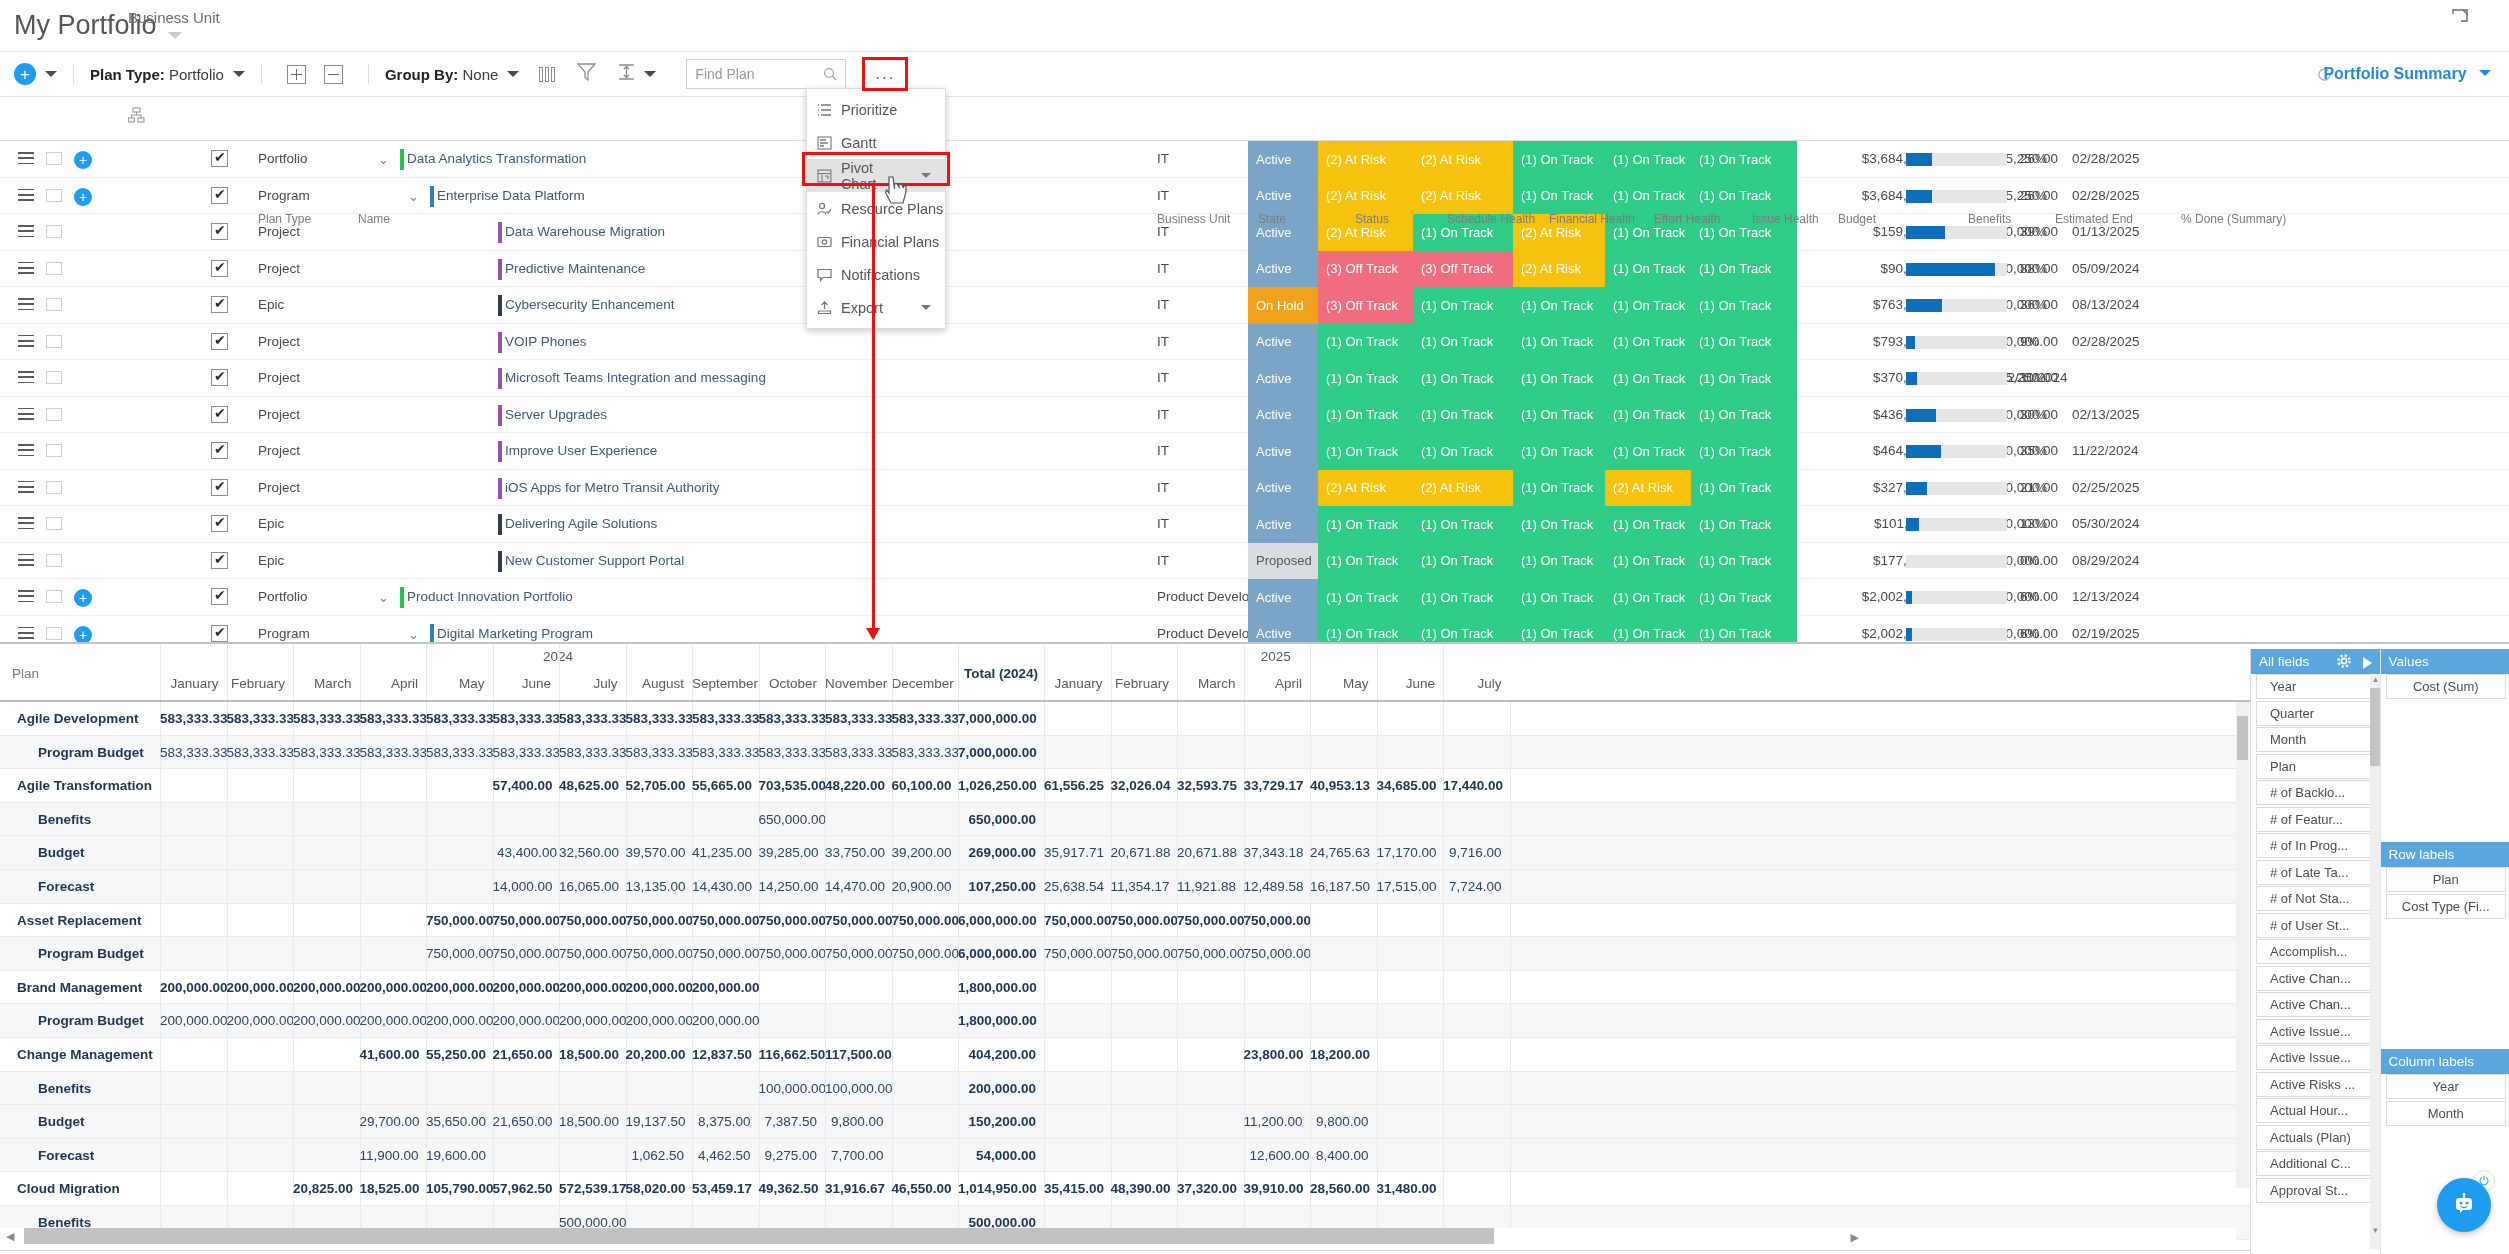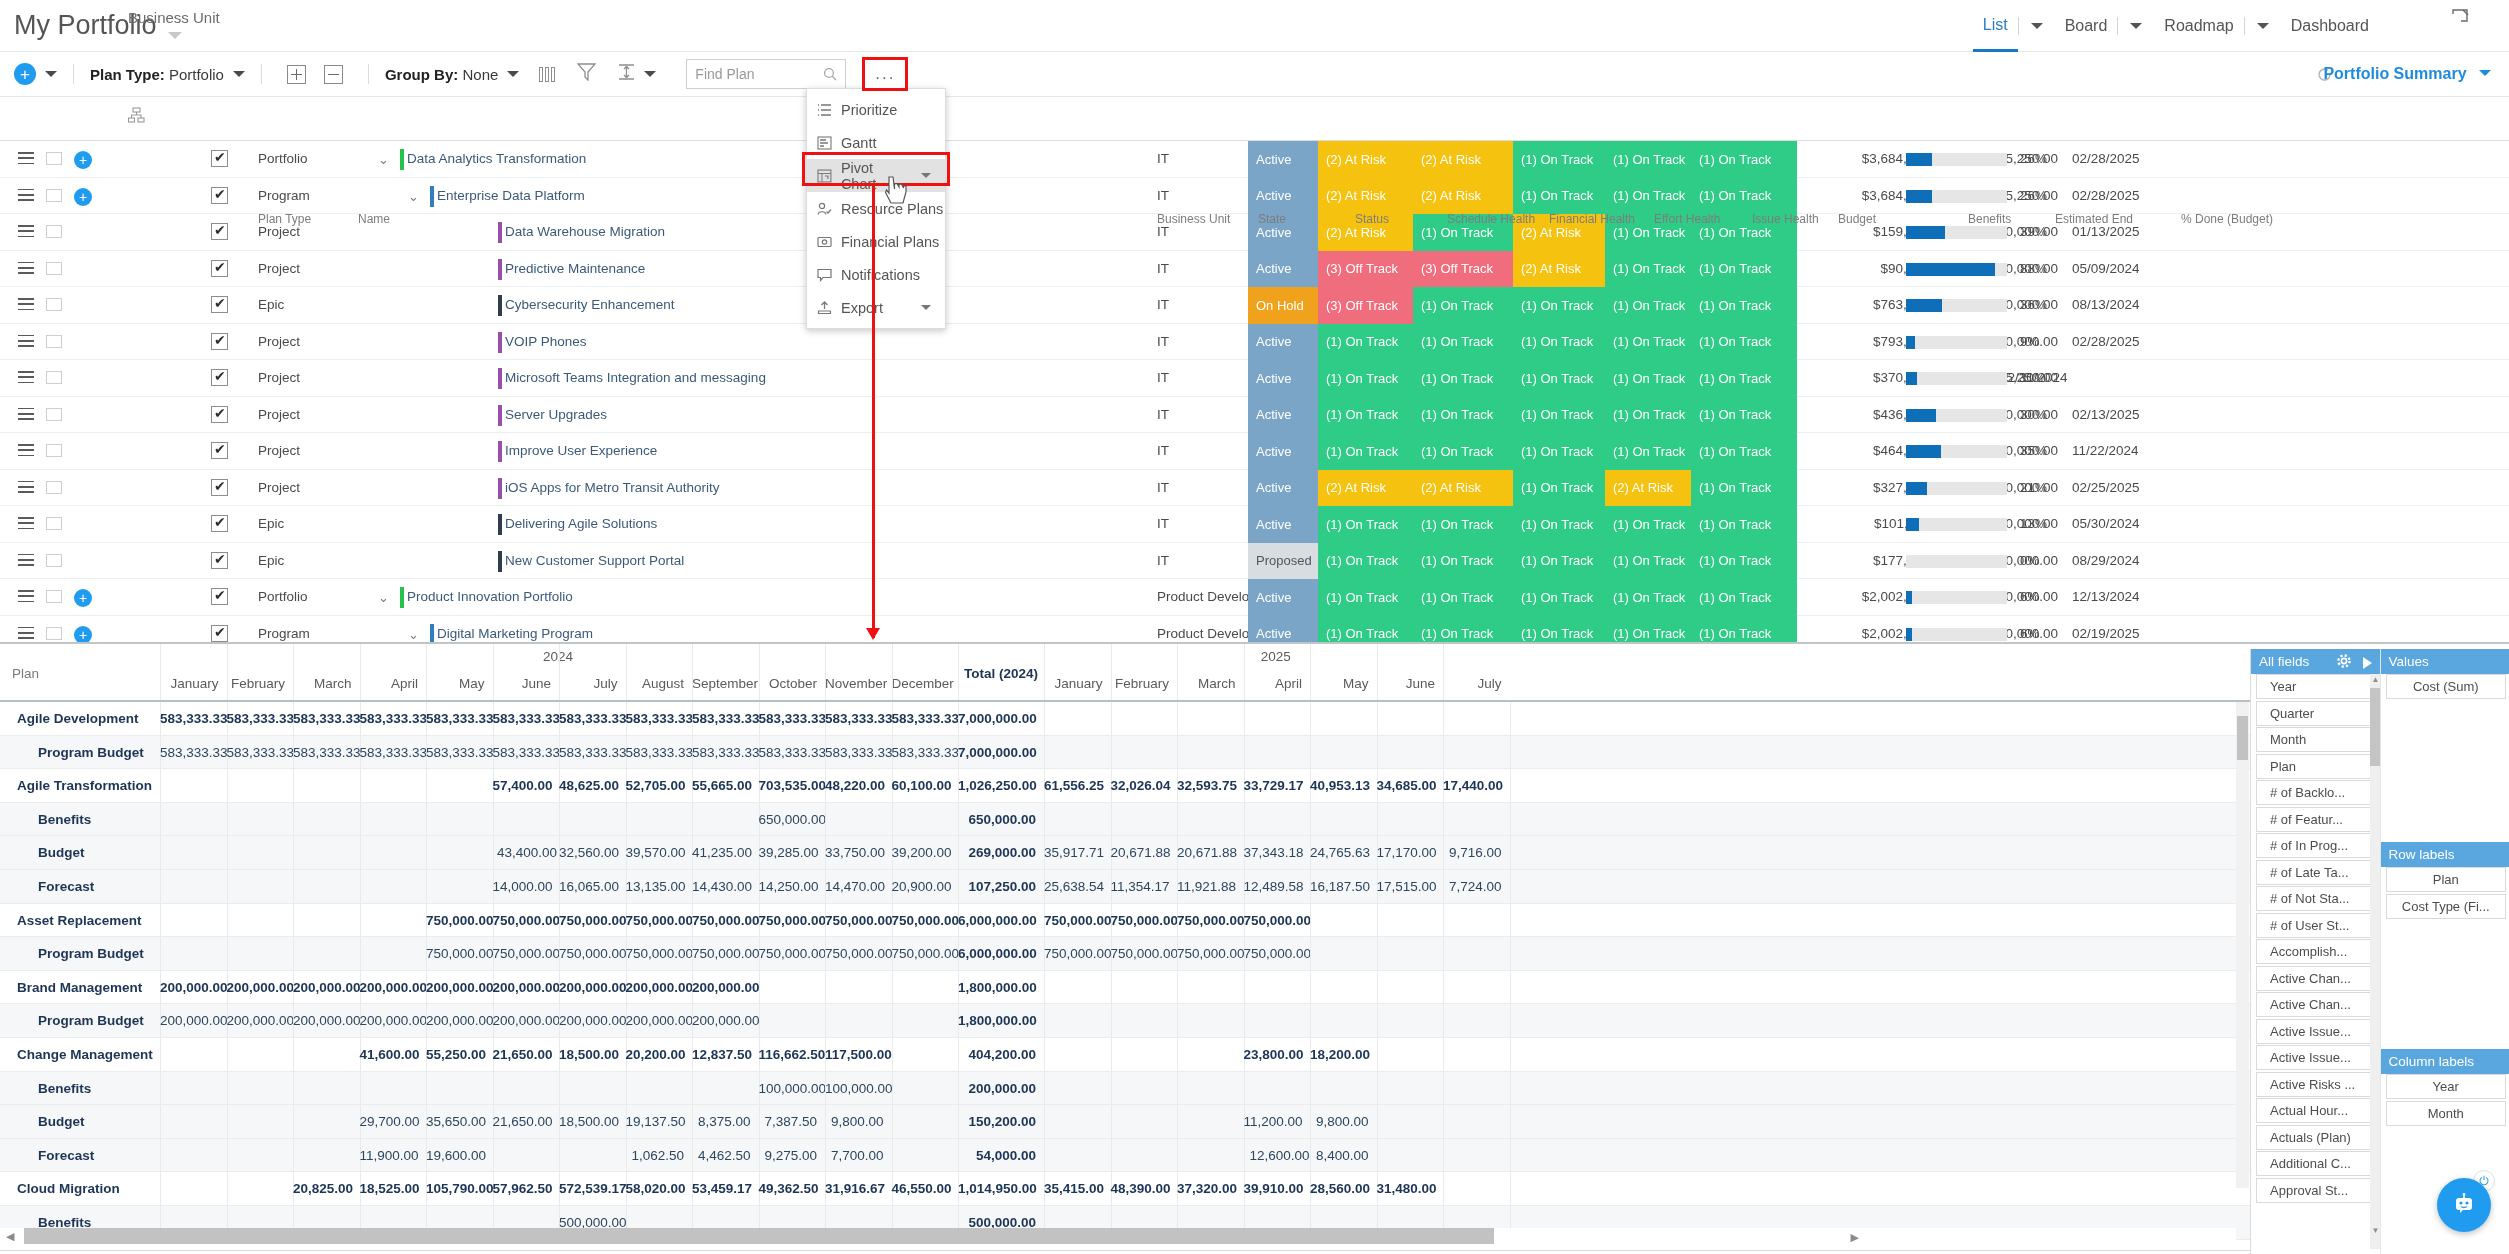--- a/index.html
+++ b/index.html
@@ -126,32 +126,20 @@
   .botline { position:absolute; left:0; bottom:0; width:100%; height:4px; background:#fff; border-top:1px solid #d8d8d8;}
 </style>
 </head>
 <body>
 
 <div class="topbar">
   <div class="portfolio-title">My Portfolio</div>
   <div class="bu-label">Business Unit</div>
   <div class="bu-caret"></div>
 
-  <div class="topnav">
-    <div class="navitem active">List</div>
-    <div class="sep"></div>
-    <div class="caret"></div>
-    <div class="navitem">Board</div>
-    <div class="sep"></div>
-    <div class="caret"></div>
-    <div class="navitem">Roadmap</div>
-    <div class="sep"></div>
-    <div class="caret"></div>
-    <div class="navitem">Dashboard</div>
-  </div>
   <div class="expand-ico">
     <svg width="18" height="18" viewBox="0 0 18 18">
         <path d="M2 6 V2 H16 V13 H10" fill="none" stroke="#6a6a6a" stroke-width="1.4"></path>
         <path d="M12 2 L17 7" stroke="#6a6a6a" stroke-width="1.4" fill="none"></path>
       </svg>
   </div>
 </div>
 
 <div class="toolbar">
   <div class="plus-circ">+</div>
@@ -660,21 +648,21 @@
     <div class="gh" style="left: 1157px; top: 115px;">Business Unit</div>
     <div class="gh" style="left: 1258px; top: 115px;">State</div>
     <div class="gh" style="left: 1355px; top: 115px;">Status</div>
     <div class="gh" style="left: 1447px; top: 115px;">Schedule Health</div>
     <div class="gh" style="left: 1549px; top: 115px;">Financial Health</div>
     <div class="gh" style="left: 1654px; top: 115px;">Effort Health</div>
     <div class="gh" style="left: 1752px; top: 115px;">Issue Health</div>
     <div class="gh" style="left: 1838px; top: 115px;">Budget</div>
     <div class="gh" style="left: 1968px; top: 115px;">Benefits</div>
     <div class="gh" style="left: 2055px; top: 115px;">Estimated End</div>
-    <div class="gh" style="left: 2181px; top: 115px;">% Done (Budget)</div>
+    <div class="gh" style="left: 2181px; top: 115px;">% Done (Summary)</div>
   </div>
 
 <div class="pivot">
   <div class="pv-head">
     <div class="pv-plan">Plan</div>
     <div id="pivot-head-cells">
         <div class="pv-yr" style="left: 543px;">2024</div>
         <div class="pv-mo" style="left: 160px; width: 58.5px;">January</div>
         <div class="pv-mo" style="left: 226.5px; width: 58.5px;">February</div>
         <div class="pv-mo" style="left: 293px; width: 58.5px;">March</div>

